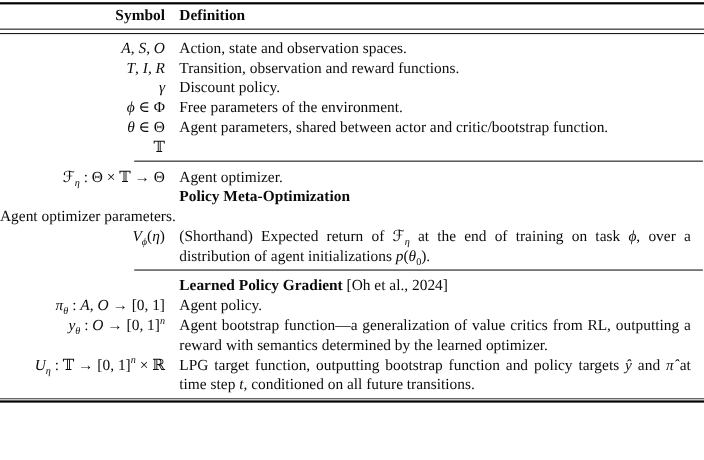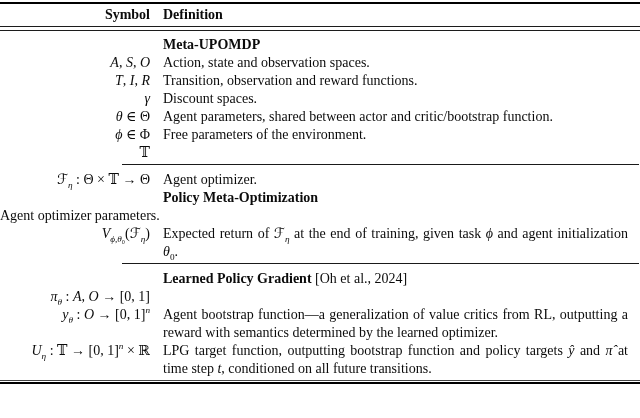--- a/index.html
+++ b/index.html
@@ -71,45 +71,39 @@
   <div class="toprule"></div>
 
   <div class="row header-row">
     <div class="sym">Symbol</div>
     <div class="def">Definition</div>
   </div>
 
   <div class="dblrule"></div>
 
   <div class="section first">
-    <div class="row head-row">
-      <div class="sym"></div>
-      <div class="def">
-        <span class="sec-title">Meta-UPOMDP</span><span class="sec-suffix"></span>
-      </div>
-    </div>
     <div class="row">
       <div class="sym"><i>A</i>, <i>S</i>, <i>O</i></div>
       <div class="def">Action, state and observation spaces.</div>
     </div>
     <div class="row">
       <div class="sym"><i>T</i>, <i>I</i>, <i>R</i></div>
       <div class="def">Transition, observation and reward functions.</div>
     </div>
     <div class="row">
       <div class="sym"><i>γ</i></div>
-      <div class="def">Discount spaces.</div>
+      <div class="def">Discount policy.</div>
+    </div>
+    <div class="row">
+      <div class="sym"><i>ϕ</i> ∈ Φ</div>
+      <div class="def">Free parameters of the environment.</div>
     </div>
     <div class="row">
       <div class="sym"><i>θ</i> ∈ Θ</div>
       <div class="def">Agent parameters, shared between actor and critic/bootstrap function.</div>
-    </div>
-    <div class="row">
-      <div class="sym"><i>ϕ</i> ∈ Φ</div>
-      <div class="def">Free parameters of the environment.</div>
     </div>
     <div class="row">
       <div class="sym">𝕋</div>
     </div>
   </div>
 
   <div class="section-rule"></div>
 
   <div class="section">
     <div class="row">
@@ -119,36 +113,37 @@
     <div class="row head-row">
       <div class="sym"></div>
       <div class="def">
         <span class="sec-title">Policy Meta-Optimization</span><span class="sec-suffix"></span>
       </div>
     </div>
     <div class="row">
       <div class="def">Agent optimizer parameters.</div>
     </div>
     <div class="row">
-      <div class="sym"><i>V</i><sub><i>ϕ</i>,<i>θ</i>₀</sub>(ℱ<sub><i>η</i></sub>)</div>
-      <div class="def">Expected return of ℱ<sub><i>η</i></sub> at the end of training, given task <i>ϕ</i> and agent initialization <i>θ</i><sub>0</sub>.</div>
+      <div class="sym"><i>V</i><sub><i>ϕ</i></sub>(<i>η</i>)</div>
+      <div class="def">(Shorthand) Expected return of ℱ<sub><i>η</i></sub> at the end of training on task <i>ϕ</i>, over a distribution of agent initializations <i>p</i>(<i>θ</i><sub>0</sub>).</div>
     </div>
   </div>
 
   <div class="section-rule"></div>
 
   <div class="section">
     <div class="row head-row">
       <div class="sym"></div>
       <div class="def">
         <span class="sec-title">Learned Policy Gradient</span><span class="sec-suffix"> [Oh et al., 2024]</span>
       </div>
     </div>
     <div class="row">
       <div class="sym"><i>π</i><sub><i>θ</i></sub> : <i>A</i>, <i>O</i> → [0, 1]</div>
+      <div class="def">Agent policy.</div>
     </div>
     <div class="row">
       <div class="sym"><i>y</i><sub><i>θ</i></sub> : <i>O</i> → [0, 1]<sup><i>n</i></sup></div>
       <div class="def">Agent bootstrap function—a generalization of value critics from RL, outputting a reward with semantics determined by the learned optimizer.</div>
     </div>
     <div class="row">
       <div class="sym"><i>U</i><sub><i>η</i></sub> : 𝕋 → [0, 1]<sup><i>n</i></sup> × ℝ</div>
       <div class="def">LPG target function, outputting bootstrap function and policy targets <i>ŷ</i> and <i>π̂</i> at time step <i>t</i>, conditioned on all future transitions.</div>
     </div>
   </div>

